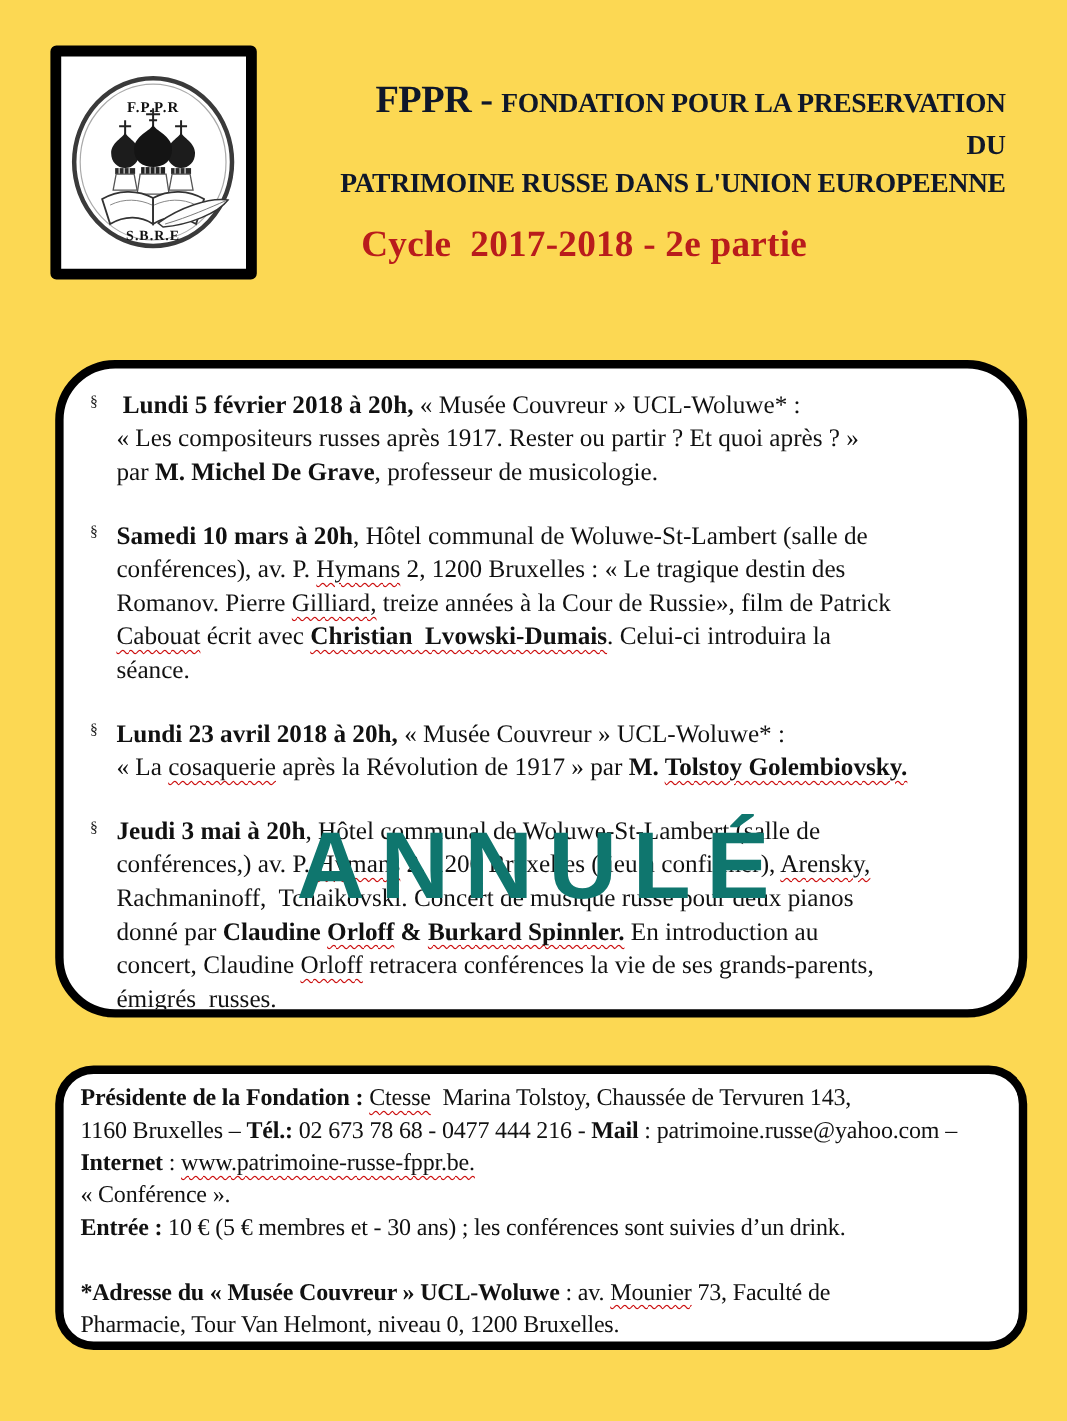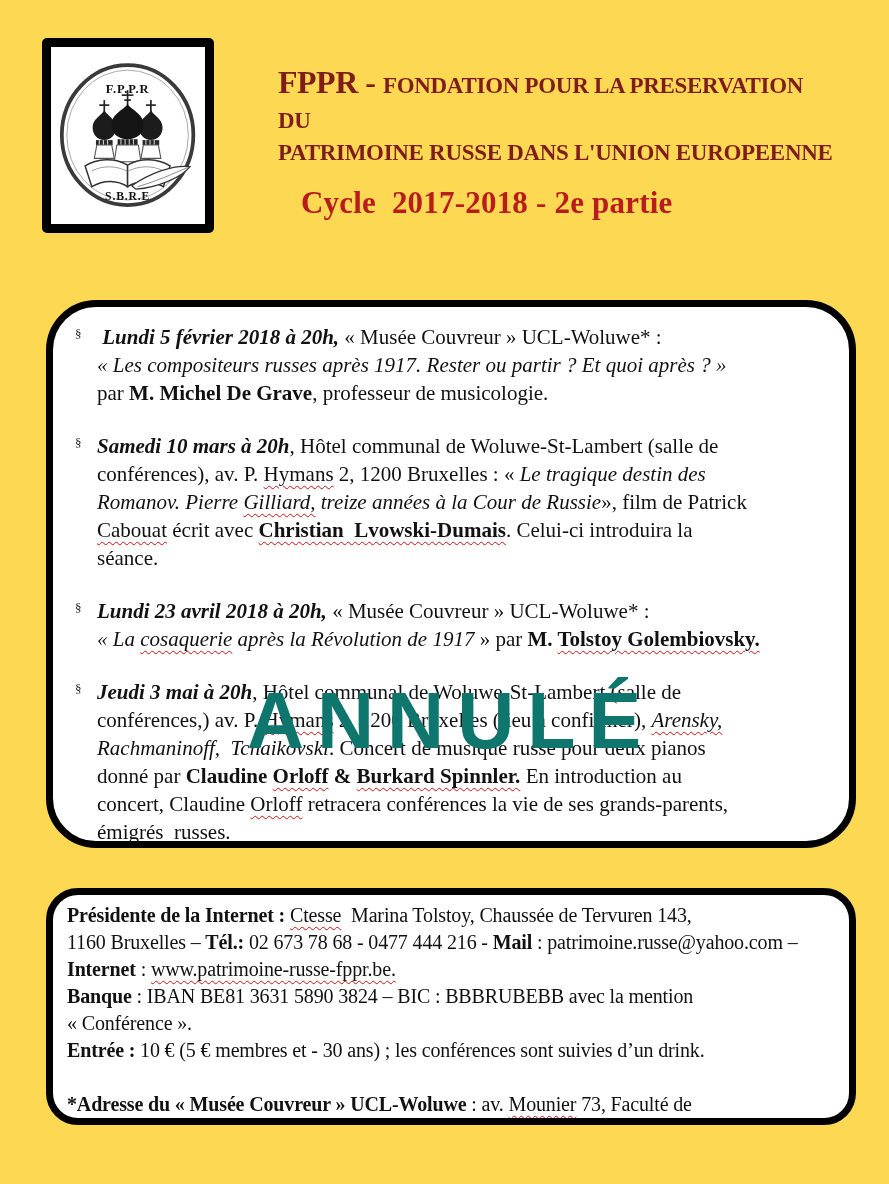--- a/index.html
+++ b/index.html
@@ -13,21 +13,21 @@
     overflow:hidden;
   }
   .logo-box {
     position:absolute; left:42px; top:38px; width:172px; height:195px;
     background:#fff; border:9px solid #000; border-radius:5px;
   }
   .logo-box svg { width:100%; height:100%; display:block; }
 
   .org-title {
     position:absolute; left:278px; top:60px; width:560px;
-    text-align:left; font-weight:bold; color:#7f1d1d; line-height:1.4;
+    text-align:right; font-weight:bold; color:#0f172a; line-height:1.4;
   }
   .org-lead { font-size:32px; letter-spacing:-0.5px; }
   .org-line1 { font-size:23px; letter-spacing:-0.3px; }
   .org-line2 { font-size:23px; letter-spacing:-0.3px; }
 
   .cycle-title {
     position:absolute; left:301px; top:185px;
     font-size:31px; font-weight:bold; color:#b91c1c; letter-spacing:0.2px;
     white-space:pre;
   }
@@ -41,21 +41,21 @@
   .event:last-child { margin-bottom:0; }
   .marker {
     position:absolute; left:0; top:3px; font-size:13px; color:#222;
   }
   .rich .line {
     font-size:21px; line-height:28px; white-space:pre; min-height:28px;
   }
   .footer-box .rich .line { font-size:20px; line-height:27px; min-height:27px; letter-spacing:-0.15px; }
 
   .b { font-weight:bold; }
-  .i { font-style:italic; }
+  .i { }
   .sp {
     text-decoration-line:underline;
     text-decoration-style:wavy;
     text-decoration-color:#cc1111;
     text-decoration-thickness:1px;
     text-underline-offset:4px;
   }
 
   .stamp {
     position:absolute; left:247px; top:681px;
@@ -168,23 +168,22 @@
         <div class="line"><span>concert, Claudine </span><span class="sp">Orloff</span><span> retracera conférences la vie de ses grands-parents,</span></div>
         <div class="line"><span>émigrés  russes.</span></div>
       </div>
   </div>
 </div>
 
 <div class="stamp">ANNULÉ</div>
 
 <div class="footer-box">
   <div class="rich">
-      <div class="line"><span class="b">Présidente de la Internet :</span><span> </span><span class="sp">Ctesse</span><span>  Marina Tolstoy, Chaussée de Tervuren 143,</span></div>
+      <div class="line"><span class="b">Présidente de la Fondation :</span><span> </span><span class="sp">Ctesse</span><span>  Marina Tolstoy, Chaussée de Tervuren 143,</span></div>
       <div class="line"><span>1160 Bruxelles – </span><span class="b">Tél.:</span><span> 02 673 78 68 - 0477 444 216 - </span><span class="b">Mail</span><span> : patrimoine.russe@yahoo.com –</span></div>
       <div class="line"><span class="b">Internet</span><span> : </span><span class="sp">www.patrimoine-russe-fppr.be.</span></div>
-      <div class="line"><span class="b">Banque</span><span> : IBAN BE81 3631 5890 3824 – BIC : BBBRUBEBB avec la mention</span></div>
       <div class="line"><span>« Conférence ».</span></div>
       <div class="line"><span class="b">Entrée :</span><span> 10 € (5 € membres et - 30 ans) ; les conférences sont suivies d’un drink.</span></div>
       <div class="line"></div>
       <div class="line"><span class="b">*Adresse du « Musée Couvreur » UCL-Woluwe</span><span> : av. </span><span class="sp">Mounier</span><span> 73, Faculté de</span></div>
       <div class="line"><span>Pharmacie, Tour Van Helmont, niveau 0, 1200 Bruxelles.</span></div>
     </div>
 </div>
 
 </body></html>

